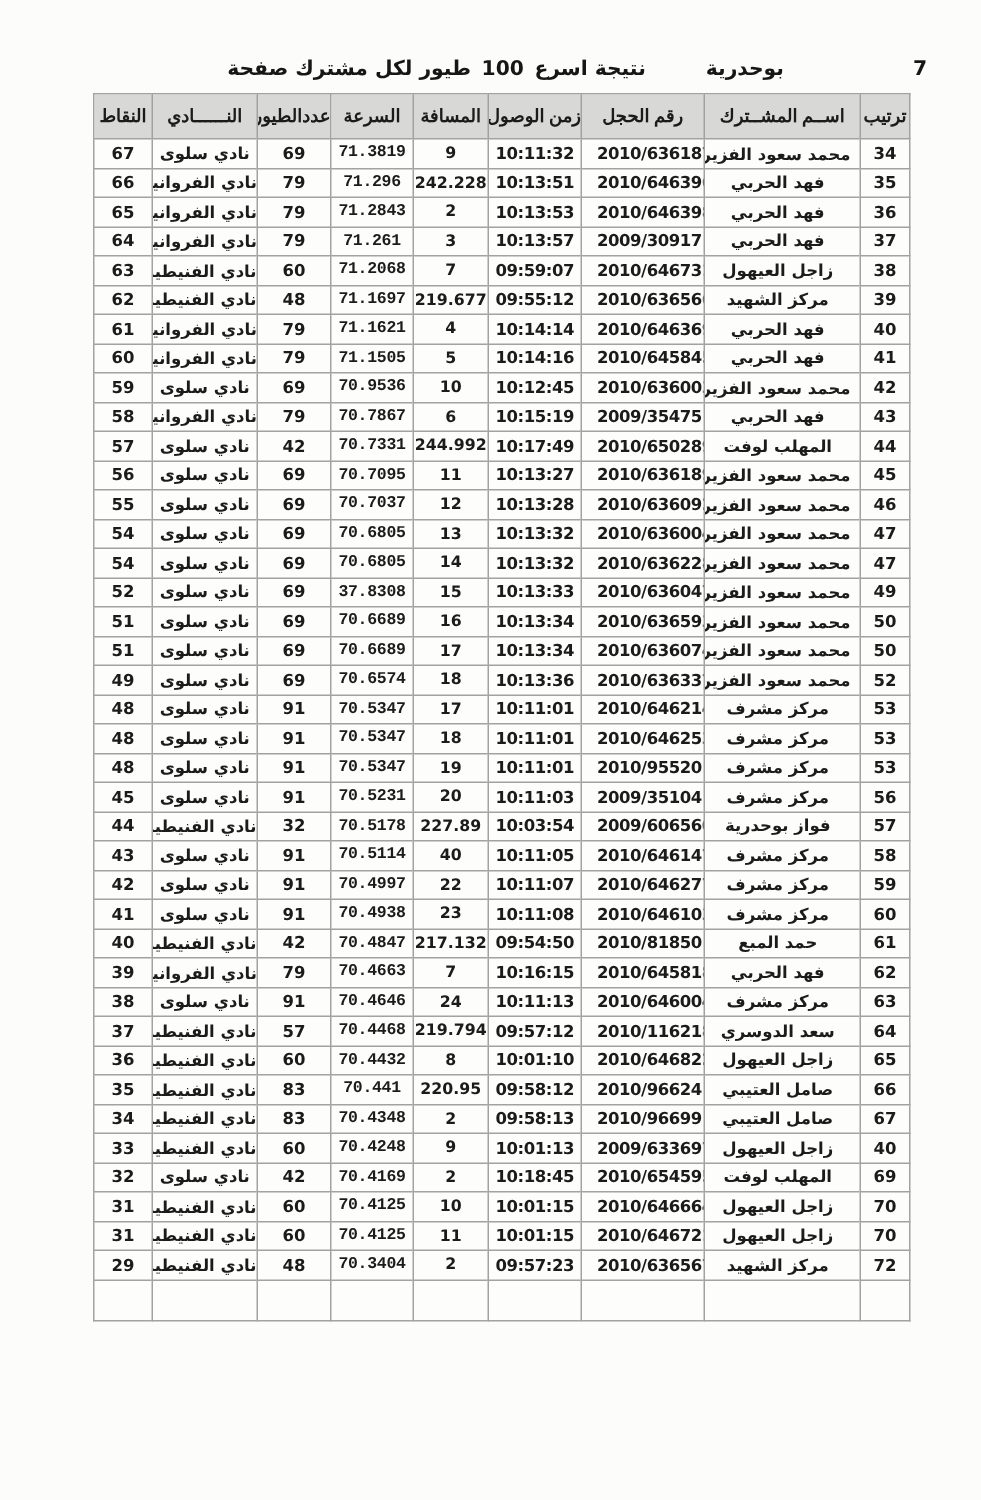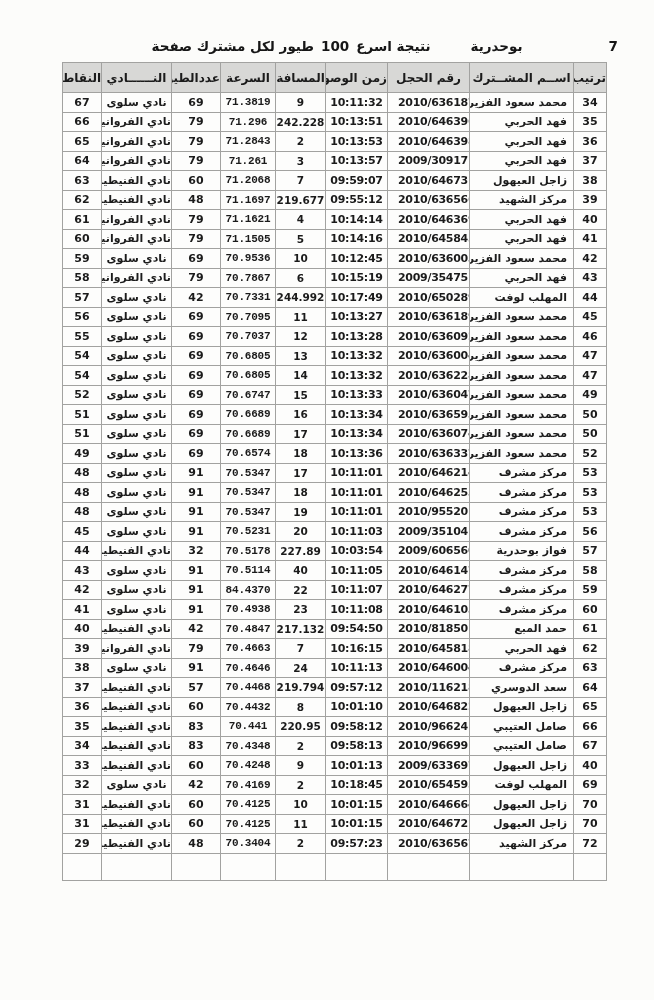--- a/index.html
+++ b/index.html
@@ -42,30 +42,31 @@
     overflow:hidden;
     vertical-align:middle;
     color:#1b1b1b;
   }
   #results-table thead th{
     background:#d8d8d6;
     height:29px;
     font-size:12px;
     font-weight:700;
     text-align:center;
+    font-family:Liberation Serif, serif;
   }
   #results-table thead th.k-name,#results-table thead th.k-club{letter-spacing:0.5px;}
   #results-table tbody td{
     height:18.5px;
     font-size:11px;
     text-align:center;
     background:#fdfdfc;
   }
   
-  #results-table td.k-name{text-align:right;padding-right:6px;font-size:11px;}
+  #results-table td.k-name{padding-right:6px;font-size:11px;}
   #results-table td.k-ring{text-align:left;padding-left:10px;direction:ltr;letter-spacing:-0.3px;}
   #results-table td.k-arrival{letter-spacing:-0.3px;}
   #results-table td.k-distance{font-size:10.5px;}
   #results-table td.k-speed{font-size:11px;letter-spacing:-0.2px;font-family:Liberation Mono, monospace;}
   #results-table tr.empty-row td{height:26px;}
 </style>
 </head>
 <body>
 
 <div id="page">
@@ -269,21 +270,21 @@
           <td class="k-birds">69</td>
           <td class="k-club">نادي سلوى</td>
           <td class="k-points">54</td>
         </tr>
         <tr>
           <td class="k-rank">49</td>
           <td class="k-name">محمد سعود الفزير</td>
           <td class="k-ring">2010/636047</td>
           <td class="k-arrival">10:13:33</td>
           <td class="k-distance">15</td>
-          <td class="k-speed">70.6747</td>
+          <td class="k-speed">37.8308</td>
           <td class="k-birds">69</td>
           <td class="k-club">نادي سلوى</td>
           <td class="k-points">52</td>
         </tr>
         <tr>
           <td class="k-rank">50</td>
           <td class="k-name">محمد سعود الفزير</td>
           <td class="k-ring">2010/636593</td>
           <td class="k-arrival">10:13:34</td>
           <td class="k-distance">16</td>
@@ -379,21 +380,21 @@
           <td class="k-birds">91</td>
           <td class="k-club">نادي سلوى</td>
           <td class="k-points">43</td>
         </tr>
         <tr>
           <td class="k-rank">59</td>
           <td class="k-name">مركز مشرف</td>
           <td class="k-ring">2010/646277</td>
           <td class="k-arrival">10:11:07</td>
           <td class="k-distance">22</td>
-          <td class="k-speed">84.4370</td>
+          <td class="k-speed">70.4997</td>
           <td class="k-birds">91</td>
           <td class="k-club">نادي سلوى</td>
           <td class="k-points">42</td>
         </tr>
         <tr>
           <td class="k-rank">60</td>
           <td class="k-name">مركز مشرف</td>
           <td class="k-ring">2010/646103</td>
           <td class="k-arrival">10:11:08</td>
           <td class="k-distance">23</td>

